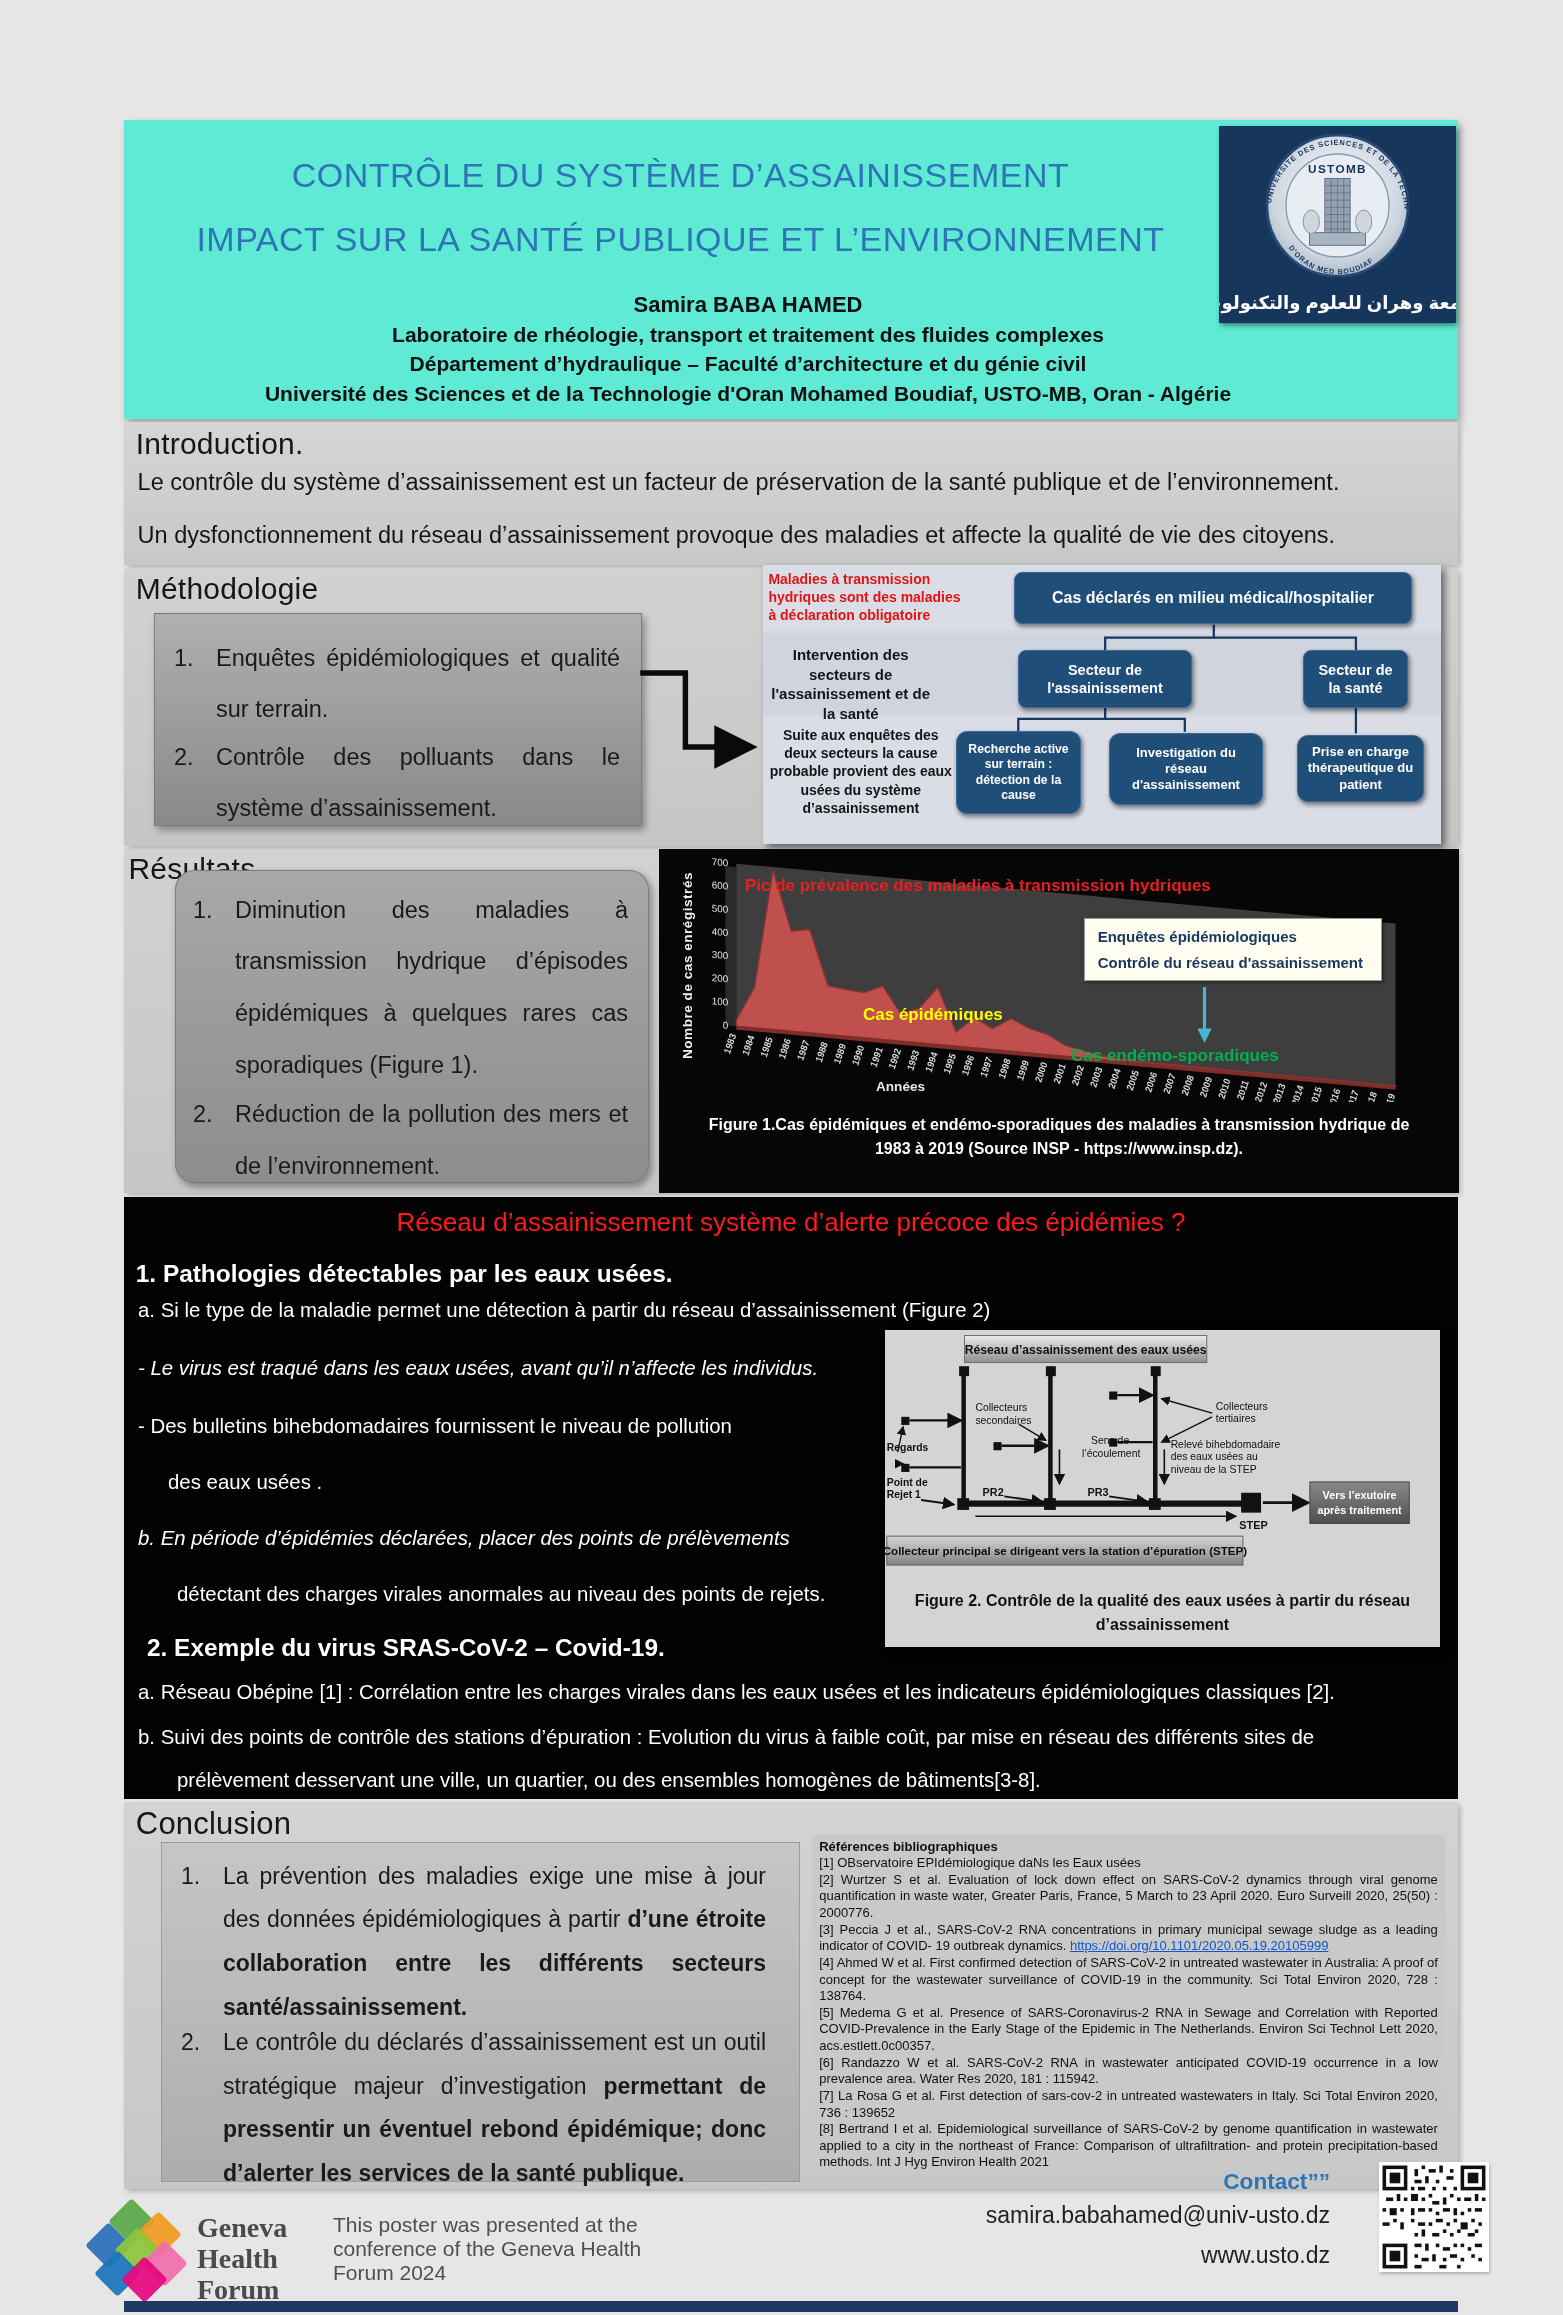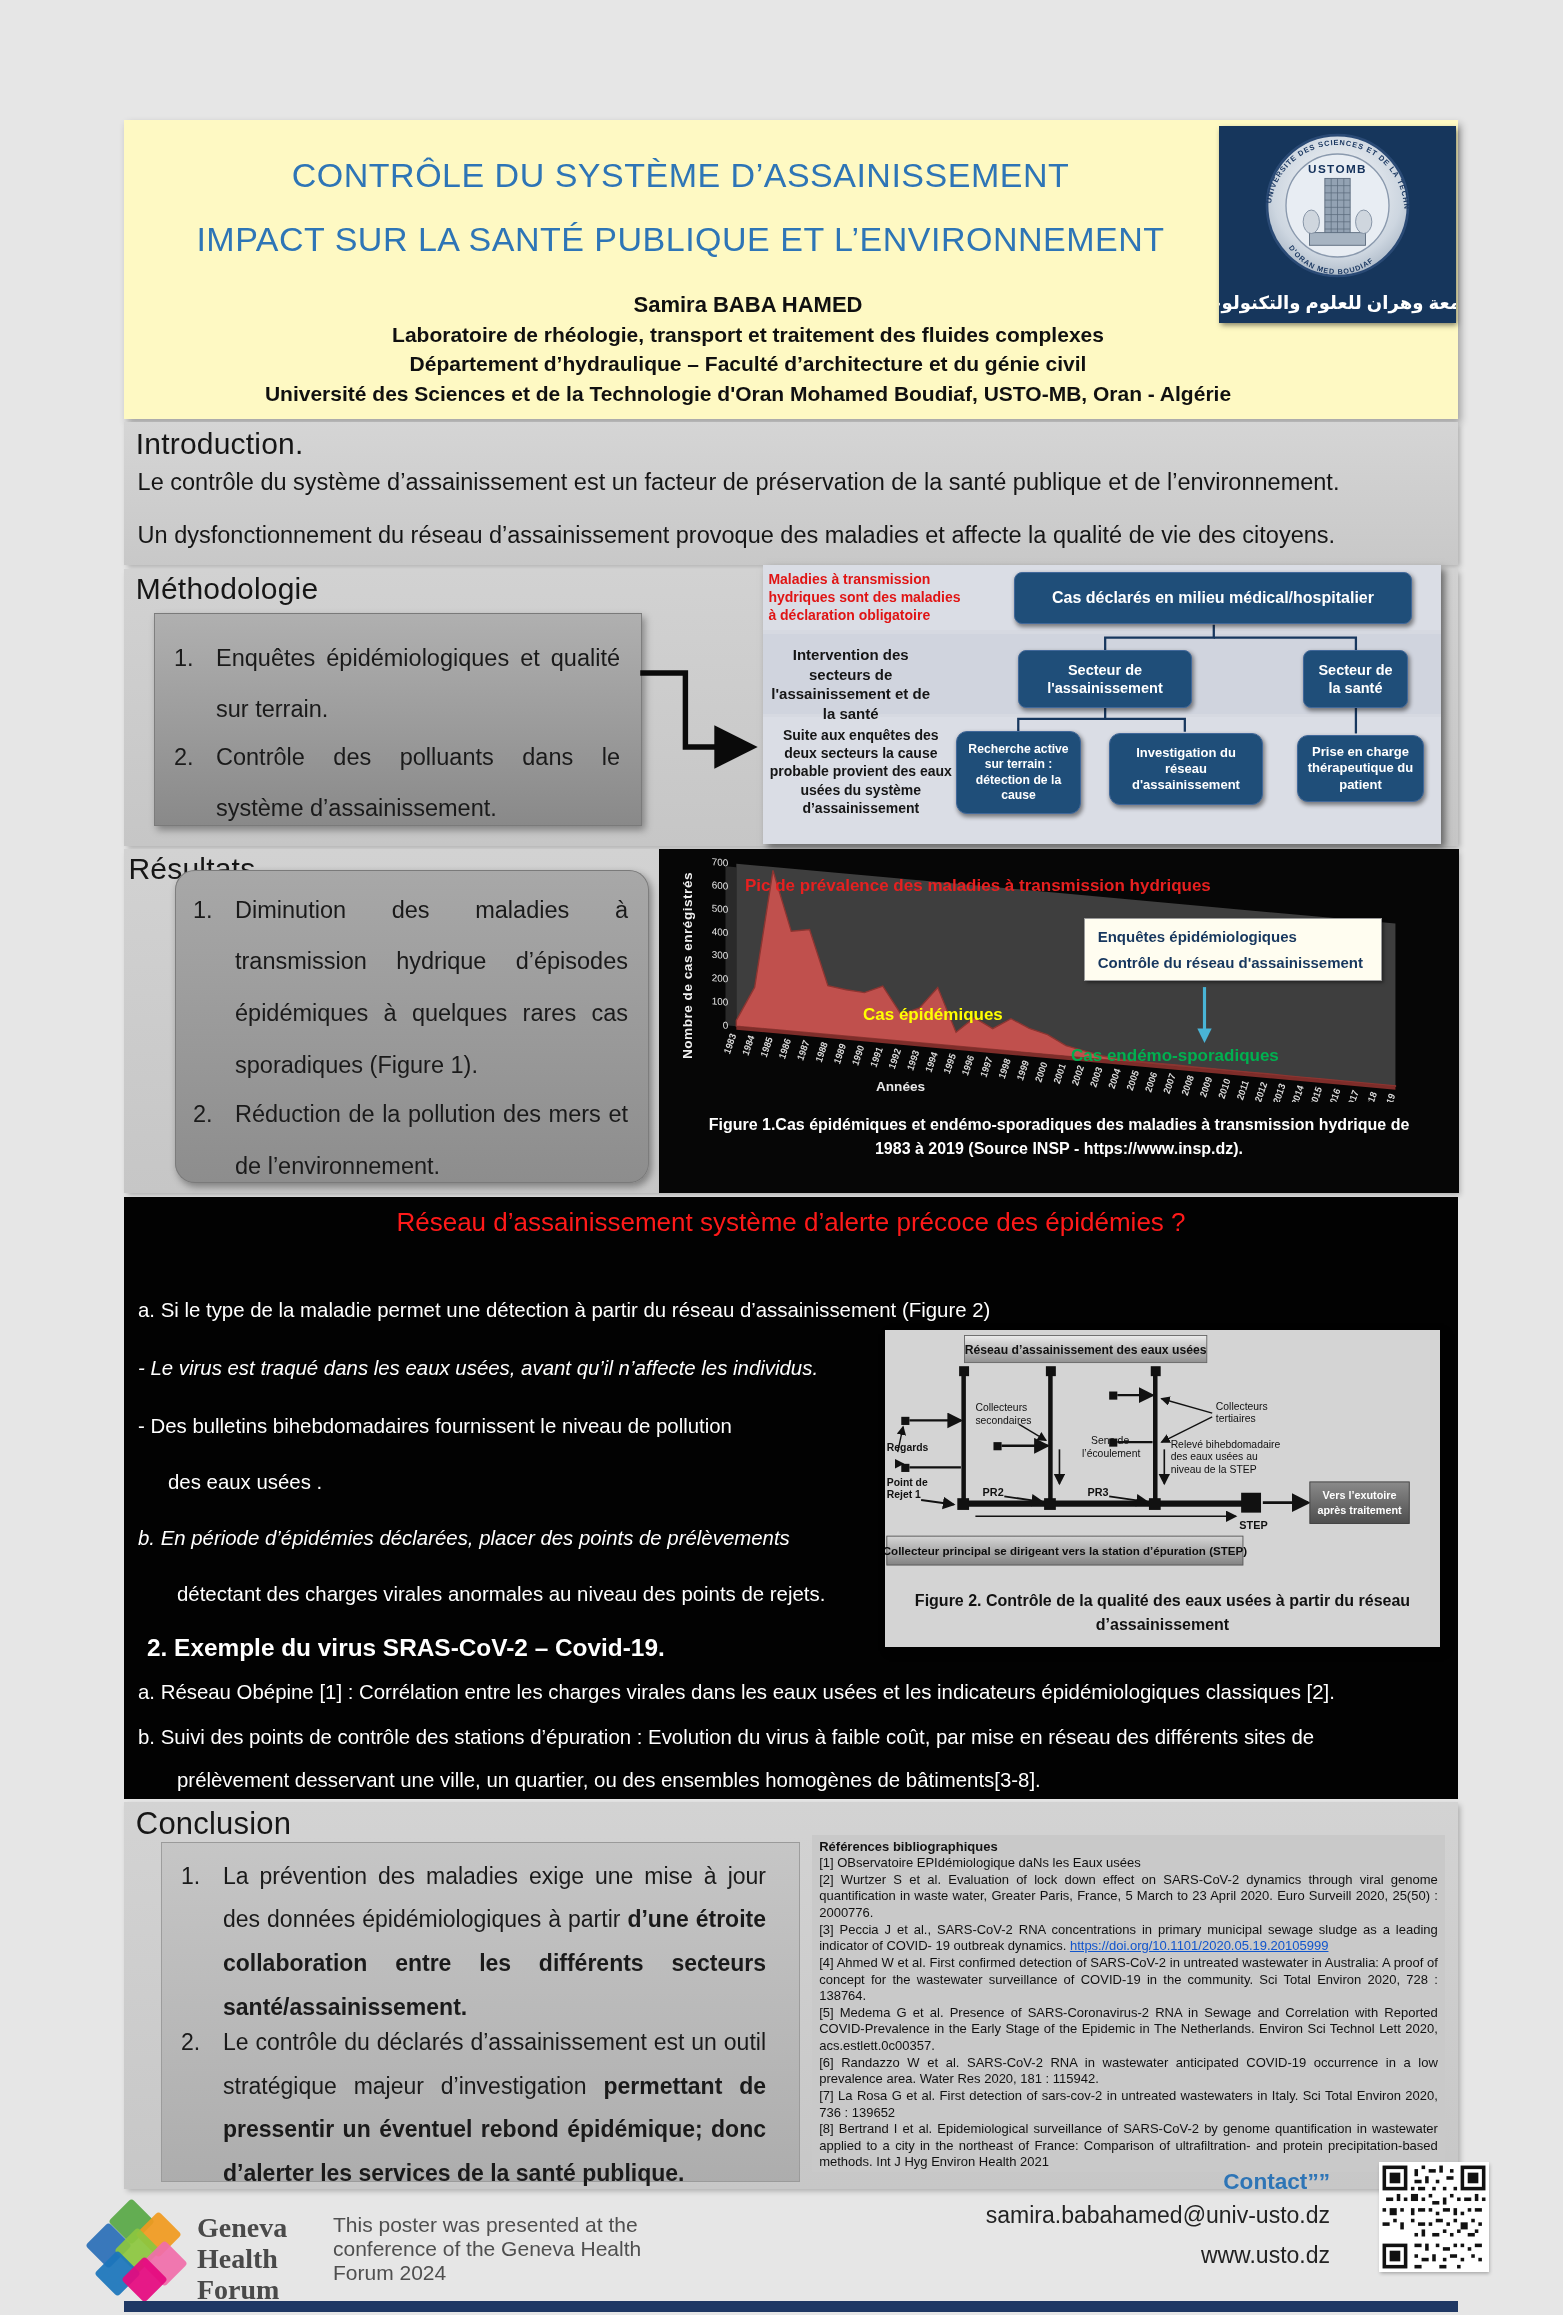--- a/index.html
+++ b/index.html
@@ -21,21 +21,21 @@
   .capline{display:block;text-align:center;color:#fff;font-weight:bold;font-size:16px;line-height:1.5;}
   .fig2cap{display:block;text-align:center;color:#111;font-weight:bold;font-size:16px;line-height:1.5;}
   .diamond{position:absolute;width:33px;height:33px;transform:rotate(45deg);opacity:.93;border-radius:3.6px;}
   svg text{font-family:"Liberation Sans","DejaVu Sans",sans-serif;}
 </style>
 </head>
 <body>
 
 <div id="poster">
 
-  <div class="abs" style="left:124px;top:120px;width:1334px;height:299px;background:#fef9c3;box-shadow:2.7px 3.6px 7.2px rgba(0,0,0,.3);">
+  <div class="abs" style="left:124px;top:120px;width:1334px;height:299px;background:#5eead4;box-shadow:2.7px 3.6px 7.2px rgba(0,0,0,.3);">
     <div class="abs" style="left:0;top:36px;width:1113px;text-align:center;font-size:34px;color:#2E75B6;letter-spacing:0.5px;">CONTRÔLE DU SYSTÈME D’ASSAINISSEMENT</div>
     <div class="abs" style="left:0;top:100px;width:1113px;text-align:center;font-size:34px;color:#2E75B6;letter-spacing:0.5px;">IMPACT SUR LA SANTÉ PUBLIQUE ET L’ENVIRONNEMENT</div>
     <div class="abs" style="left:0;top:172px;width:1248px;text-align:center;font-size:22px;font-weight:bold;color:#101010;">Samira   BABA HAMED</div>
     <div class="abs" style="left:0;top:203px;width:1248px;text-align:center;font-size:21px;font-weight:bold;color:#101010;">Laboratoire de rhéologie, transport et traitement des fluides complexes</div>
     <div class="abs" style="left:0;top:232px;width:1248px;text-align:center;font-size:21px;font-weight:bold;color:#101010;">Département d’hydraulique – Faculté d’architecture et du génie civil</div>
     <div class="abs" style="left:0;top:262px;width:1248px;text-align:center;font-size:21px;font-weight:bold;color:#101010;">Université des Sciences et de la Technologie d'Oran Mohamed Boudiaf, USTO-MB,  Oran - Algérie</div>
 
     <div class="abs" style="left:1095px;top:6.3px;width:237px;height:197px;background:#16365C;box-shadow:1.8px 2.7px 5.4px rgba(0,0,0,.5);">
       <svg width="237" height="197" viewBox="0 0 262 218">
         <defs>
@@ -216,20 +216,21 @@
     <div class="abs" style="left:217px;top:230px;color:#e8e8e8;font-weight:bold;font-size:13.6px;">Années</div>
 
     <div class="abs" style="left:0;top:264px;width:800px;">
       <span class="capline">Figure 1.Cas épidémiques et endémo-sporadiques des maladies à transmission hydrique de</span>
       <span class="capline">1983 à 2019 (Source  INSP - https://www.insp.dz).</span>
     </div>
   </div>
 
   <div class="band" style="top:1197px;height:602px;background:#020202;">
     <div class="abs" style="left:0;top:10px;width:1334px;text-align:center;color:#FF1A1A;font-weight:normal;font-size:26px;">Réseau d’assainissement système d’alerte  précoce  des épidémies ?</div>
+    <div class="abs" style="left:11.8px;top:63px;color:#fff;font-weight:bold;font-size:24.4px;">1. Pathologies détectables par les eaux usées.</div>
   </div>
 
   <div class="alertline" style="left:138px;top:1299px;">a. Si le type de la maladie permet une détection à partir du réseau d’assainissement  (Figure 2)</div>
   <div class="alertline" style="left:138px;top:1357px;font-style:italic;">-  Le  virus  est traqué dans les eaux usées, avant qu’il n’affecte  les individus.</div>
   <div class="alertline" style="left:138px;top:1415px;">-  Des bulletins bihebdomadaires fournissent le niveau de pollution</div>
   <div class="alertline" style="left:168px;top:1471px;">des eaux  usées .</div>
   <div class="alertline" style="left:138px;top:1527px;font-style:italic;">b.  En période d’épidémies déclarées, placer des points de prélèvements</div>
   <div class="alertline" style="left:177px;top:1583px;">détectant  des charges virales anormales au niveau des points de rejets.</div>
   <div class="alertline" style="left:147px;top:1634px;font-weight:bold;font-size:24.4px;">2. Exemple  du virus SRAS-CoV-2 – Covid-19.</div>
   <div class="alertline" style="left:138px;top:1681px;">a.   Réseau Obépine [1]  : Corrélation entre les charges virales dans les eaux usées et les indicateurs épidémiologiques classiques [2].</div>

